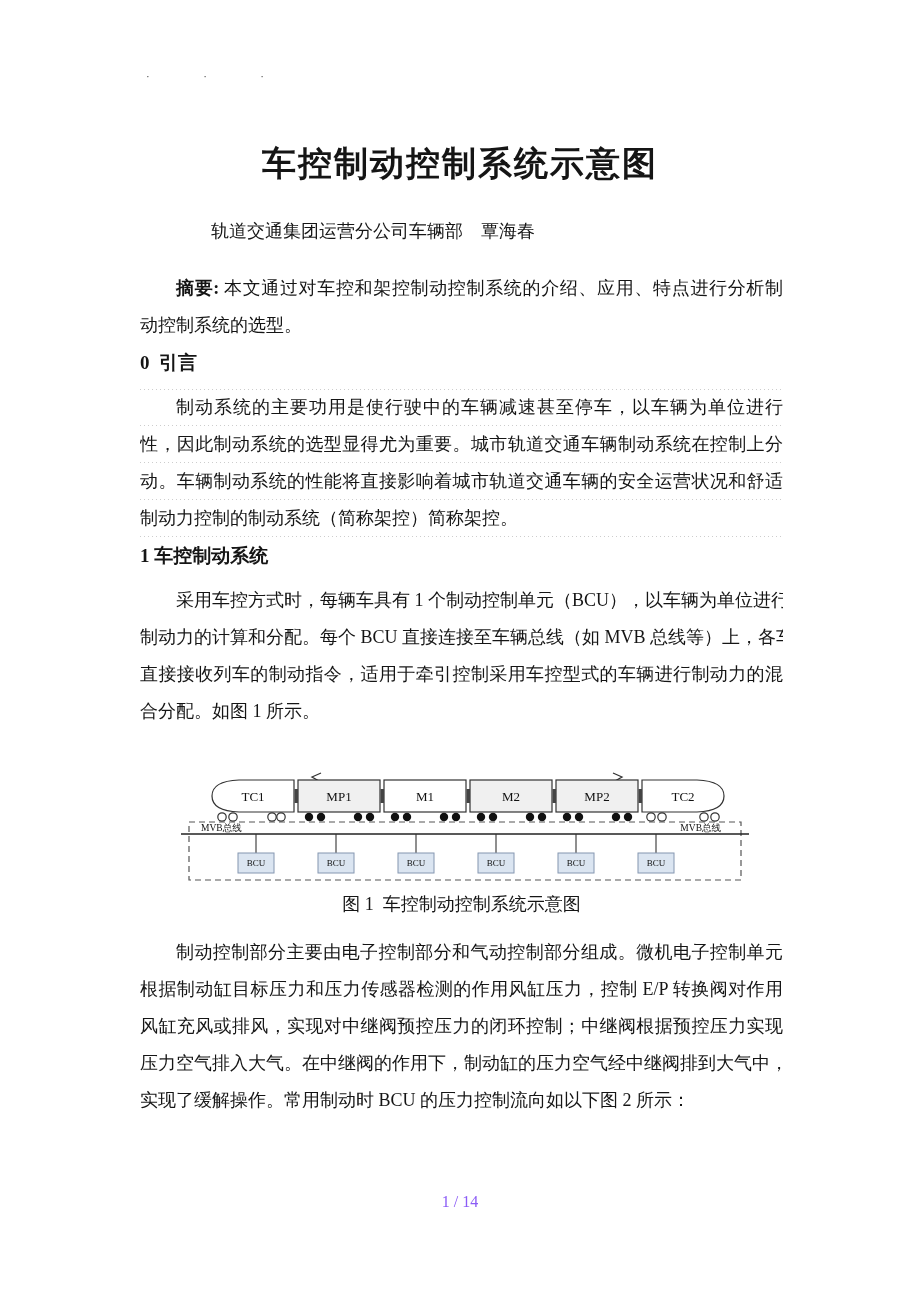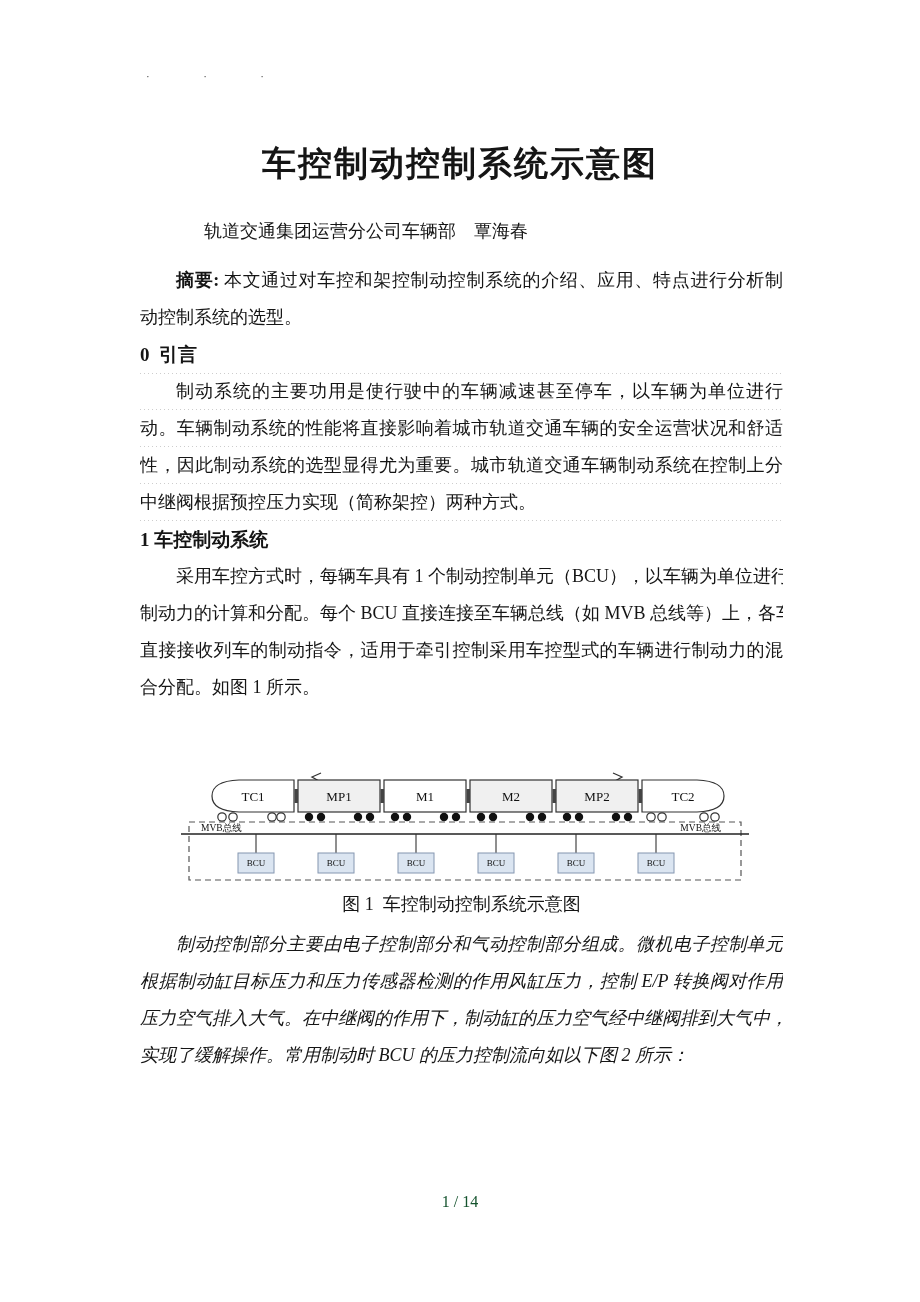--- a/index.html
+++ b/index.html
@@ -10,33 +10,33 @@
   }
   .dots {
     position:absolute; top:70px; left:146px;
     font-size:11px; letter-spacing:16px; color:#3a3a3a; white-space:pre;
   }
   .title {
     position:absolute; top:141px; left:0; width:920px;
     text-align:center; font-size:34px; font-weight:bold; letter-spacing:2px;
   }
   .byline {
-    position:absolute; top:219px; left:0; width:732px;
+    position:absolute; top:219px; left:7px; width:732px;
     text-align:center; font-size:18px; white-space:pre;
   }
   .textblock { position:absolute; left:140px; width:643px; }
   .tb1 { top:262px; }
-  .tb2 { top:926px;font-style:italic; }
+  .tb2 { top:926px; }
   .pline {
     height:37px; line-height:37px; font-size:18px;
     text-align:justify; text-align-last:justify; text-justify:inter-character;
     overflow:hidden; white-space:nowrap;
   }
   .pline-last { text-align-last:left; }
-  .indent { text-indent:2em; }
+  .indent { text-indent:2em;margin-top:8px; }
   .heading {
     height:37px; line-height:37px; font-size:19px; font-weight:bold;
     text-align:left; white-space:pre;
   }
   .blabel { font-weight:bold; margin-right:4px; }
   
   .dotted-rules .pline {
     background: repeating-linear-gradient(90deg,#cdcdcd 0 1px,transparent 1px 4px) left bottom/100% 1px no-repeat;
   }
   .dotted-rules .pline:first-child {
@@ -44,44 +44,44 @@
       repeating-linear-gradient(90deg,#cdcdcd 0 1px,transparent 1px 4px) left top/100% 1px no-repeat,
       repeating-linear-gradient(90deg,#cdcdcd 0 1px,transparent 1px 4px) left bottom/100% 1px no-repeat;
   }
   .figure { position:absolute; top:772px; left:185px; width:560px; height:112px; }
   .caption {
     position:absolute; top:886px; left:140px; width:643px;
     text-align:center; font-size:18px; line-height:37px; height:37px; white-space:pre;
   }
   .footer {
     position:absolute; top:1193px; left:0; width:920px;
-    text-align:center; font-size:16px; color:#14532d; white-space:pre;
+    text-align:center; font-size:16px; color:#8b5cf6; white-space:pre;
   }
   svg text { font-family:"Liberation Serif","DejaVu Serif",serif; fill:#111; }
 </style>
 </head>
 <body>
 
 <div class="page">
 
   <div class="dots">·  ·  ·</div>
 
   <div class="title">车控制动控制系统示意图</div>
 
   <div class="byline">轨道交通集团运营分公司车辆部　覃海春</div>
 
   <div class="textblock tb1">
     <div class="pline indent"><span class="blabel">摘要:</span><span>本文通过对车控和架控制动控制系统的介绍、应用、特点进行分析制</span></div>
     <div class="pline pline-last">动控制系统的选型。</div>
     <div class="heading">0  引言</div>
     <div class="dotted-rules">
         <div class="pline indent">制动系统的主要功用是使行驶中的车辆减速甚至停车，以车辆为单位进行</div>
+        <div class="pline">性，因此制动系统的选型显得尤为重要。城市轨道交通车辆制动系统在控制上分</div>
         <div class="pline">动。车辆制动系统的性能将直接影响着城市轨道交通车辆的安全运营状况和舒适</div>
-        <div class="pline">性，因此制动系统的选型显得尤为重要。城市轨道交通车辆制动系统在控制上分</div>
-        <div class="pline pline-last">中继阀根据预控压力实现（简称架控）两种方式。</div>
+        <div class="pline pline-last">制动力控制的制动系统（简称架控）简称架控。</div>
       </div>
     <div class="heading">1 车控制动系统</div>
     <div>
         <div class="pline indent">采用车控方式时，每辆车具有 1 个制动控制单元（BCU），以车辆为单位进行</div>
         <div class="pline">制动力的计算和分配。每个 BCU 直接连接至车辆总线（如 MVB 总线等）上，各车</div>
         <div class="pline">直接接收列车的制动指令，适用于牵引控制采用车控型式的车辆进行制动力的混</div>
         <div class="pline pline-last">合分配。如图 1 所示。</div>
       </div>
   </div>
 
@@ -174,20 +174,21 @@
       </g>
     </svg>
   </div>
 
   <div class="caption">图 1  车控制动控制系统示意图</div>
 
   <div class="textblock tb2">
     <div>
         <div class="pline indent">制动控制部分主要由电子控制部分和气动控制部分组成。微机电子控制单元</div>
         <div class="pline">根据制动缸目标压力和压力传感器检测的作用风缸压力，控制 E/P 转换阀对作用</div>
+        <div class="pline">风缸充风或排风，实现对中继阀预控压力的闭环控制；中继阀根据预控压力实现</div>
         <div class="pline">压力空气排入大气。在中继阀的作用下，制动缸的压力空气经中继阀排到大气中，</div>
         <div class="pline pline-last">实现了缓解操作。常用制动时 BCU 的压力控制流向如以下图 2 所示：</div>
       </div>
   </div>
 
   <div class="footer">1 / 14</div>
 
 </div>
 
 </body></html>

